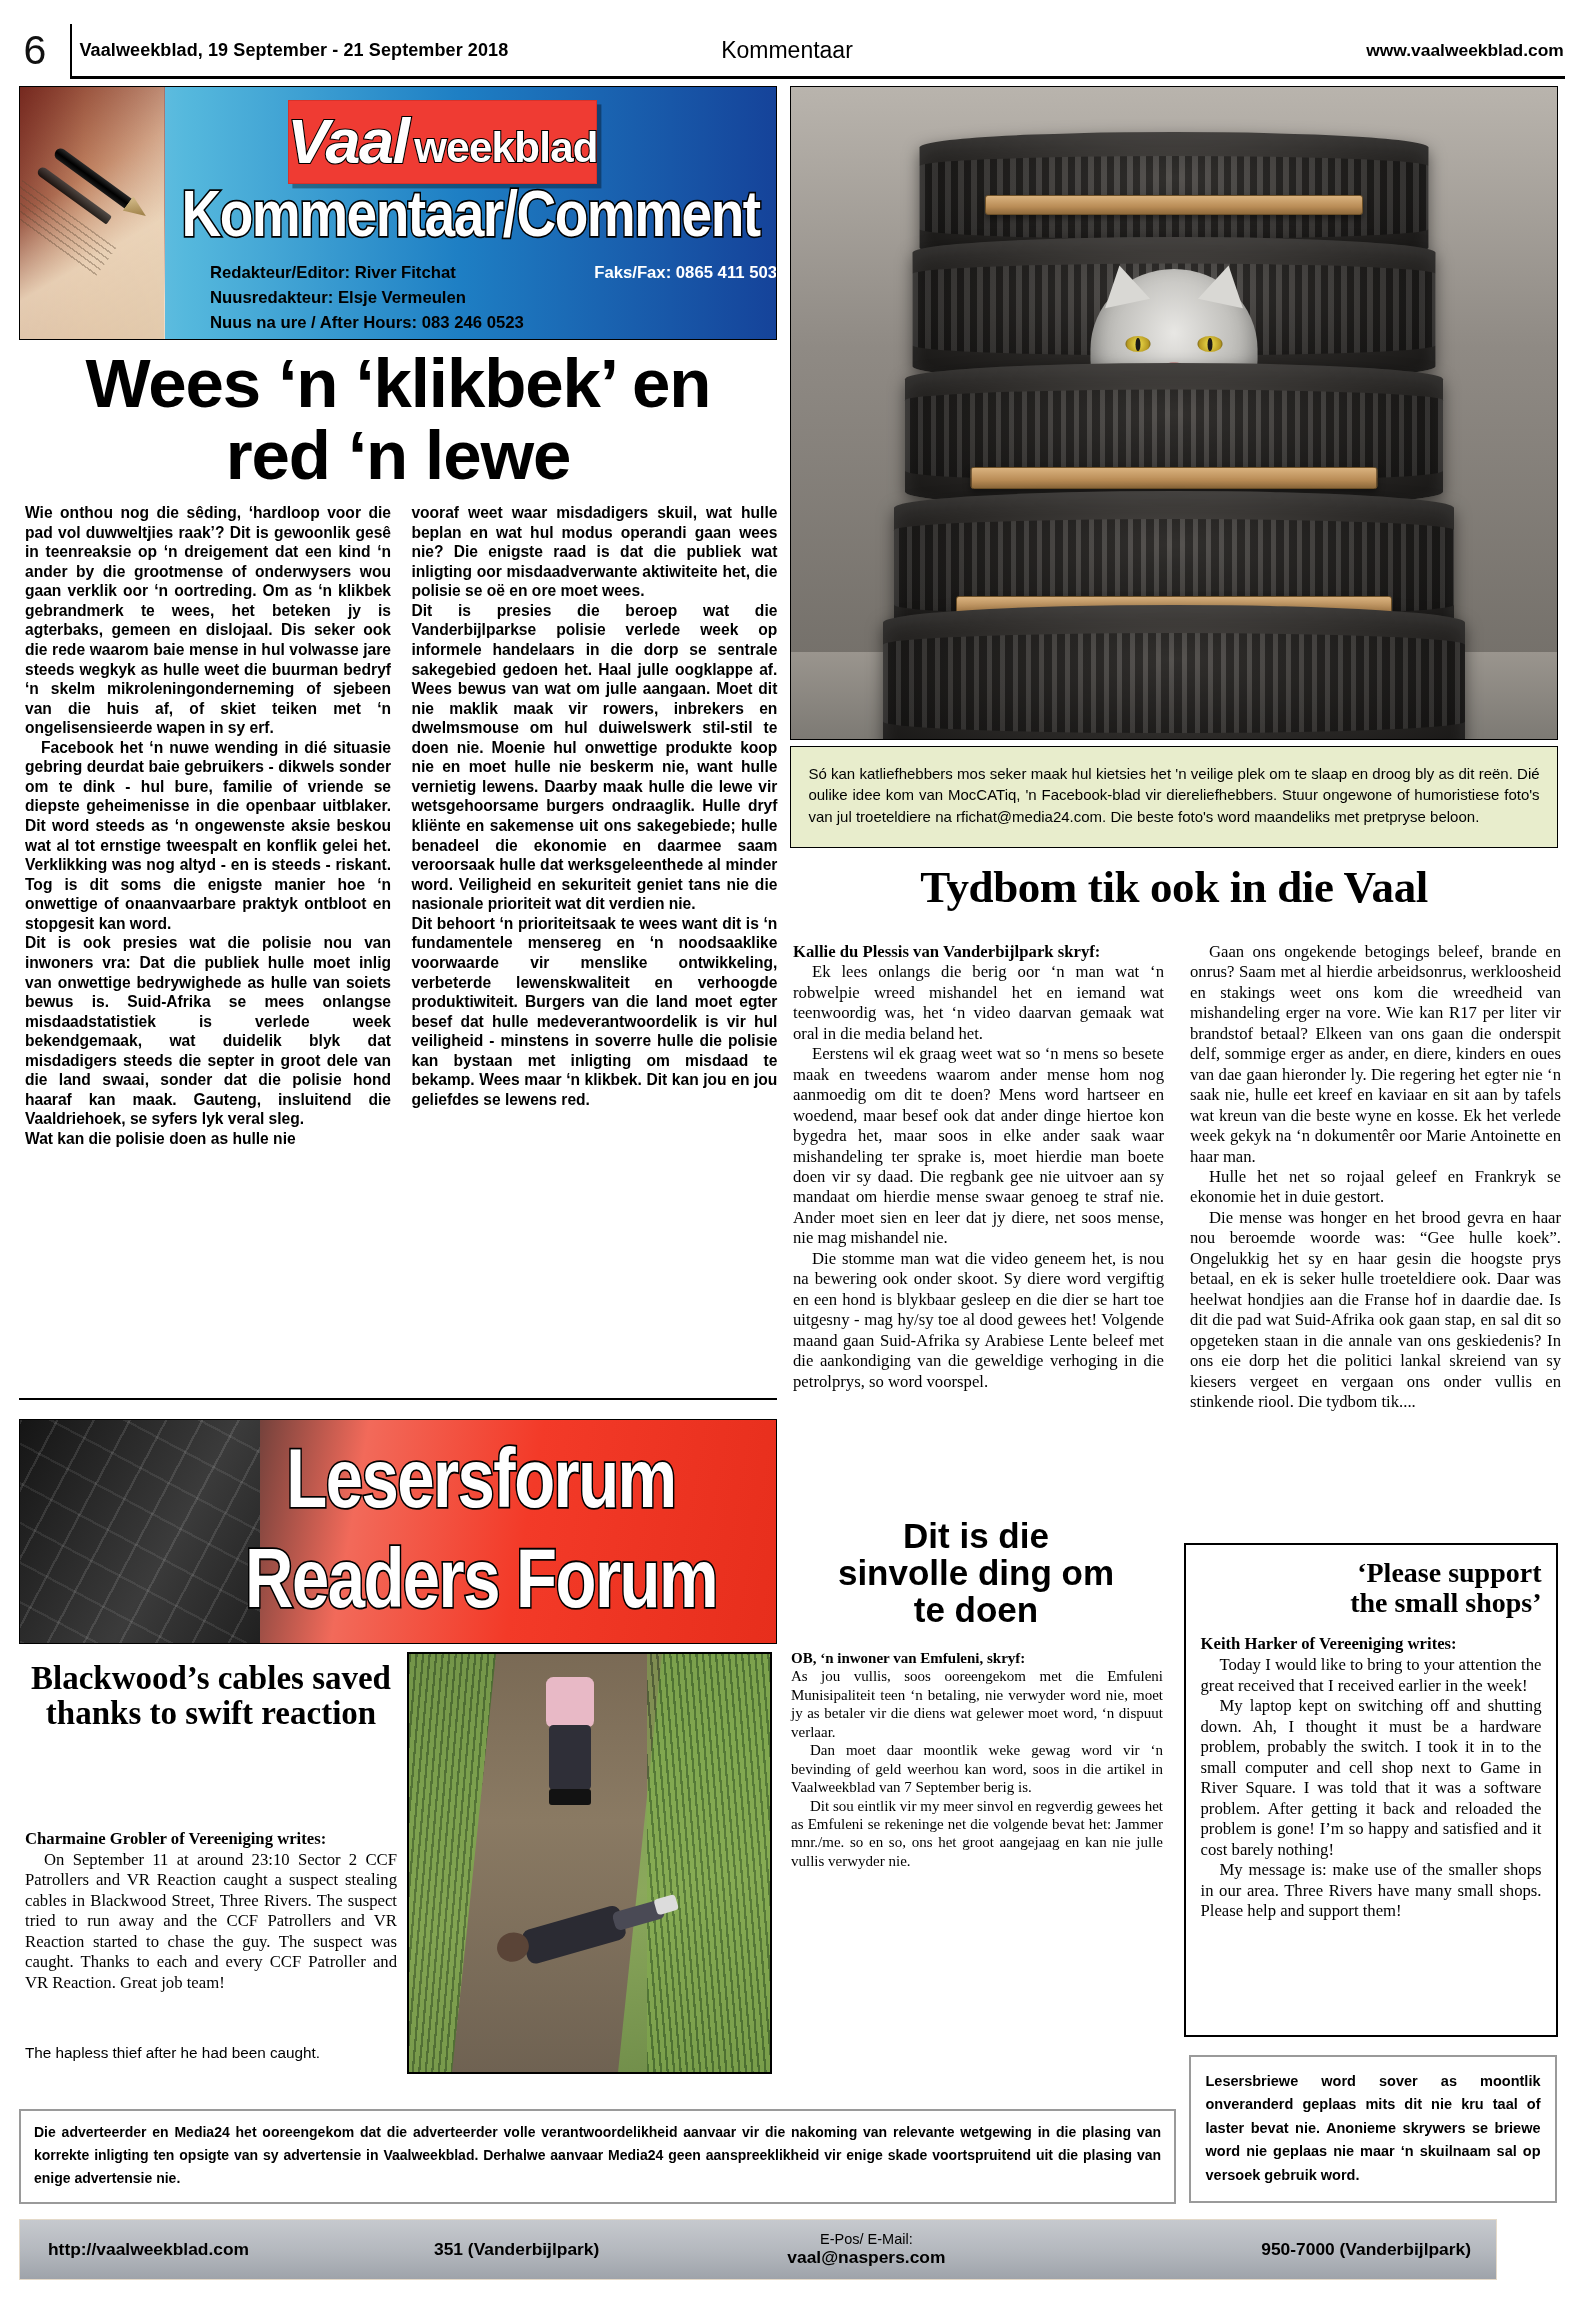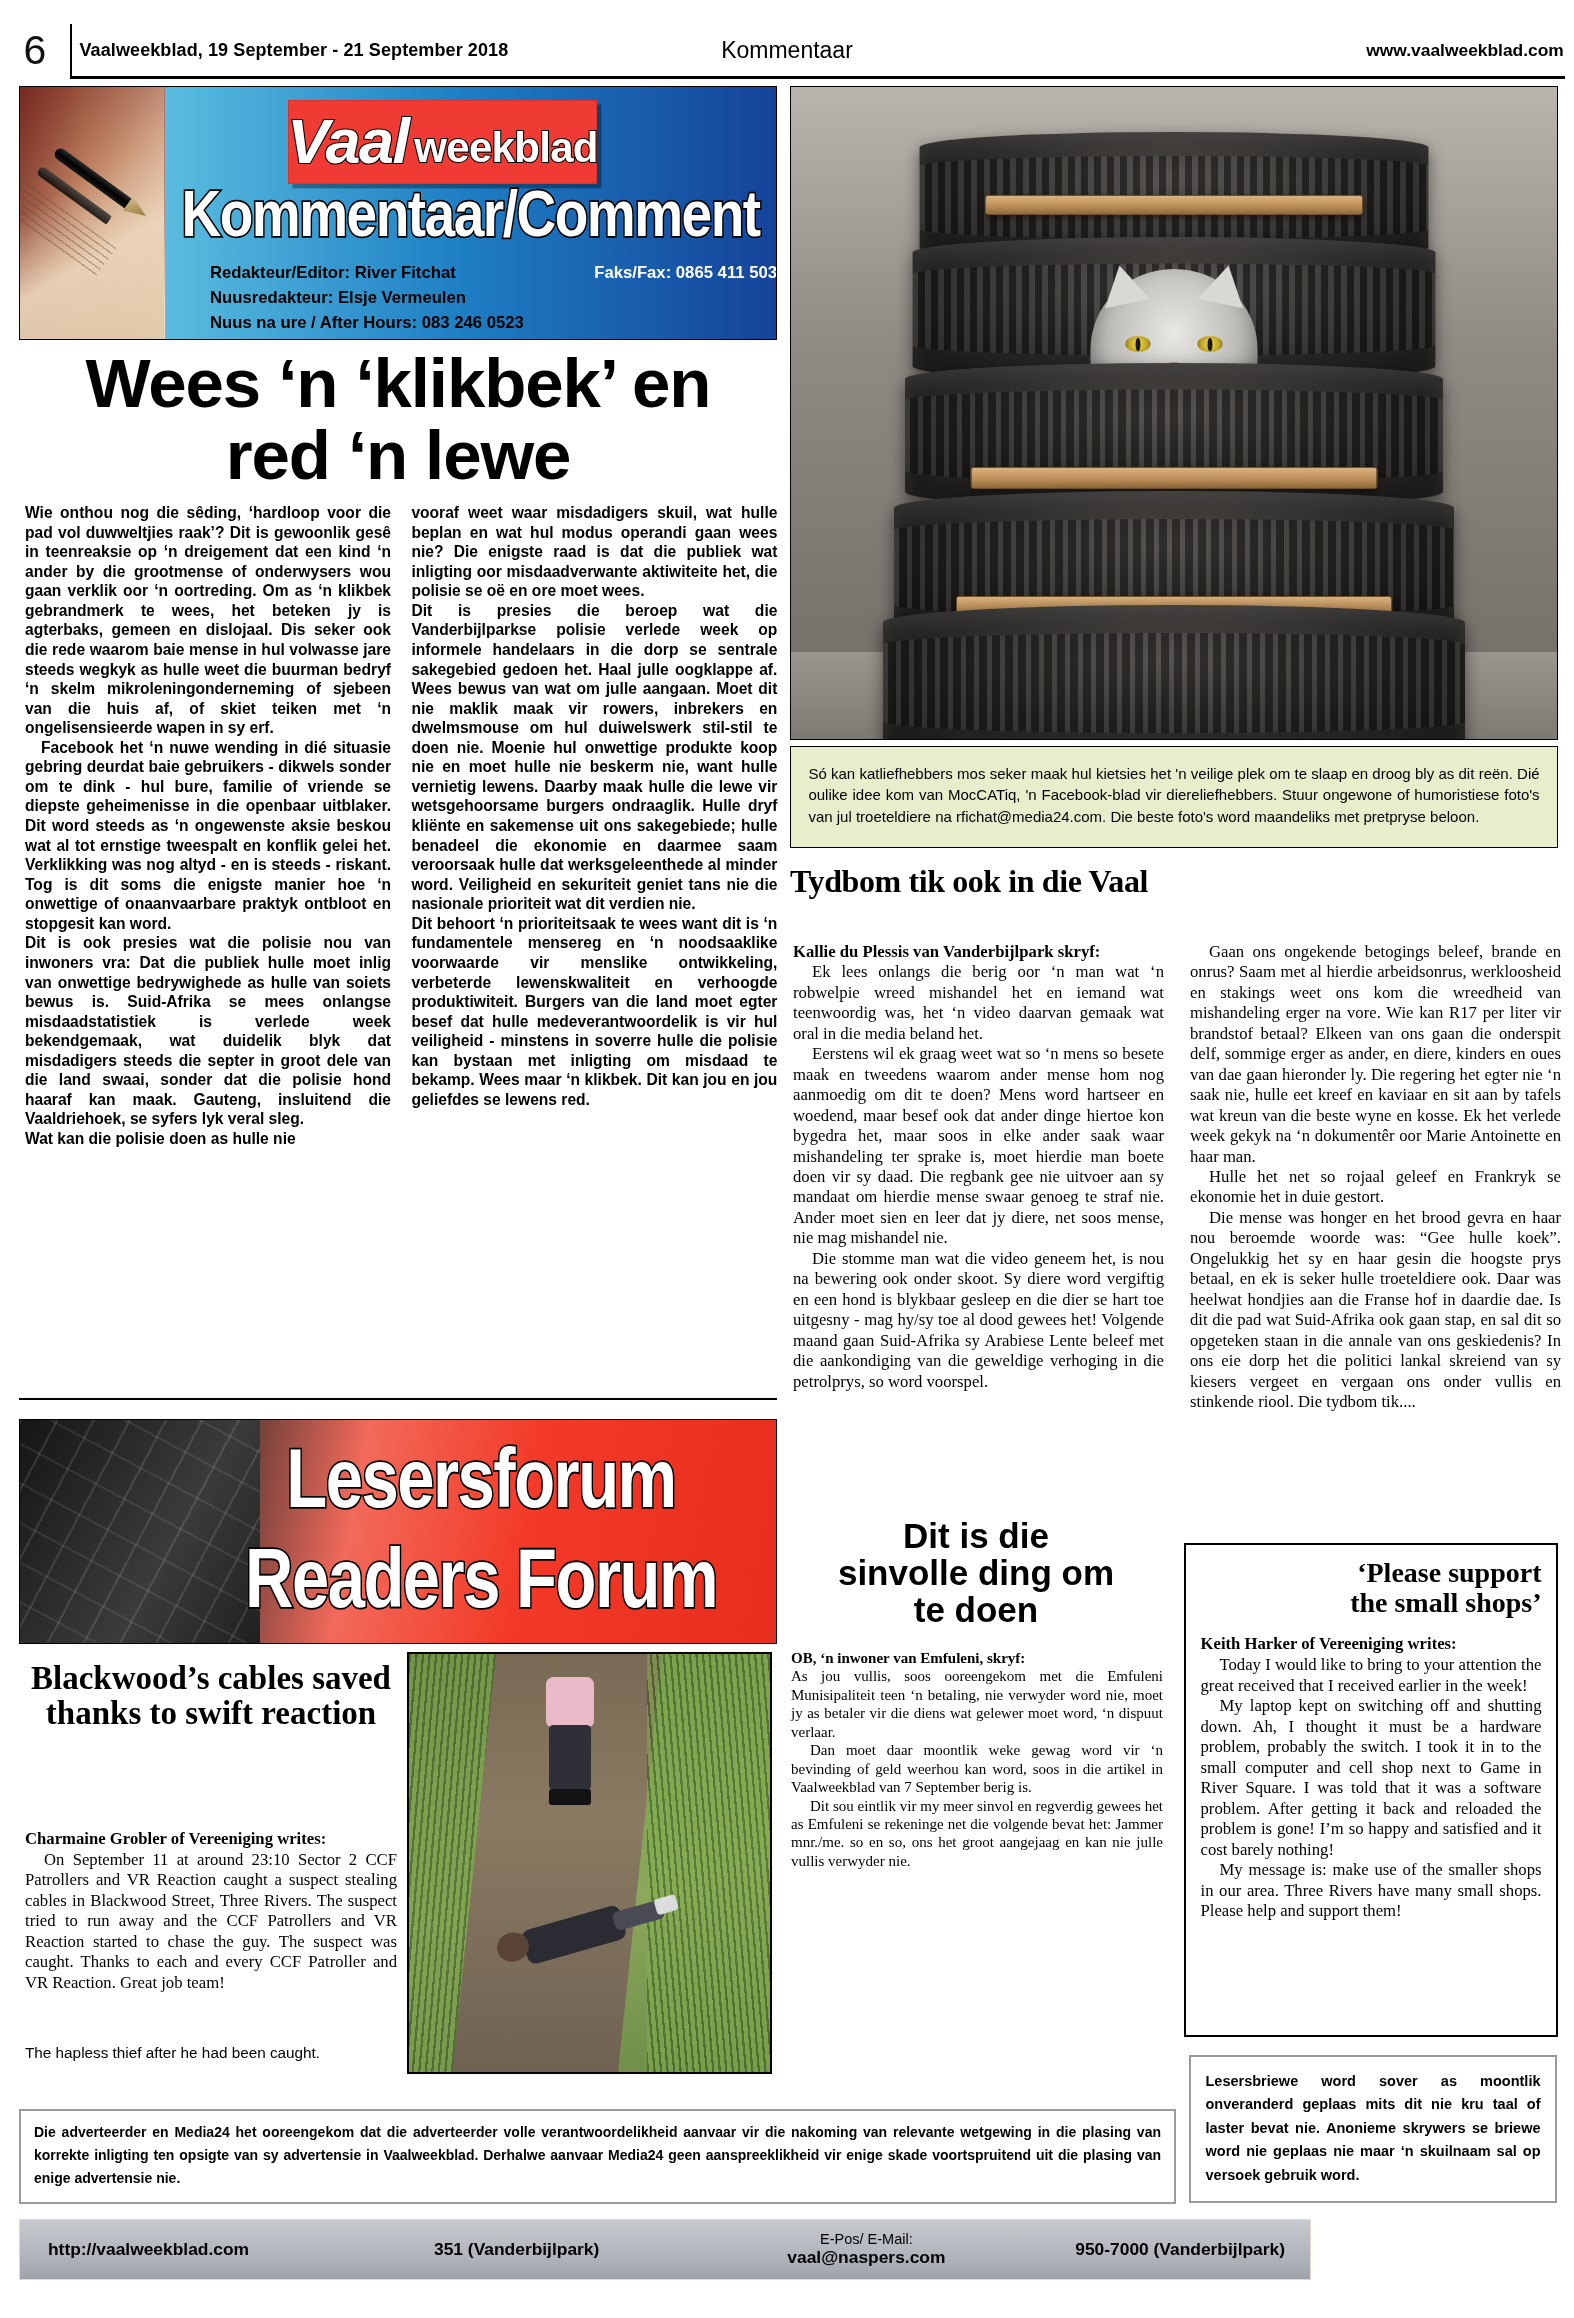--- a/index.html
+++ b/index.html
@@ -216,22 +216,23 @@
     position:absolute; left:790px; top:746px; width:768px; height:102px;
     border:1.5px solid #000; background:#e8edcc;
     padding:16px 17.4px 7.3px 17.4px;
     font-family:"Liberation Sans", sans-serif;
     font-size:15px; line-height:1.42; text-align:justify;
   }
 
   
   .tyd-hed {
     position:absolute; left:790px; top:865px; width:768px;
-    font-family:"Liberation Serif", serif;
-    font-weight:700; font-size:32px; line-height:1.02;
+    text-align:center;
+    font-family:"Liberation Serif", serif;
+    font-weight:700; font-size:45px; line-height:1.02;
     letter-spacing:-0.4px;
   }
   .tyd-cols {
     position:absolute; left:793px; top:942px; width:768px; height:538px;
     display:flex; gap:26px;
   }
   .tyd-col {
     width:371px;
     font-family:"Liberation Serif", serif;
     font-size:16.7px; line-height:1.225; text-align:justify;
@@ -361,21 +362,21 @@
   }
   .lb-box {
     position:absolute; left:1189px; top:2055px; width:368px; height:148px;
     border:2.2px solid #9a9a9a; padding:13px 14.5px;
     font-family:"Liberation Sans", sans-serif;
     font-weight:700; font-size:14.5px; line-height:1.62; text-align:justify;
   }
 
   
   .footer {
-    position:absolute; left:19px; top:2219px; width:1292px; height:61px;
+    position:absolute; left:19px; top:2219px; width:1478px; height:61px;
     background:linear-gradient(180deg,#c6c9ce 0%, #b3b7bd 55%, #9ea3aa 100%);
     border:1.5px solid #e4d9c8;
     display:flex; align-items:center;
     font-family:"Liberation Sans", sans-serif;
     font-weight:700; font-size:17.4px;
   }
   .footer .f1 { margin-left:28px; }
   .footer .f2 { margin-left:185px; }
   .footer .f3 { margin-left:188px; text-align:center; }
   .footer .f3 .small { font-weight:400; font-size:14.5px; display:block; }

